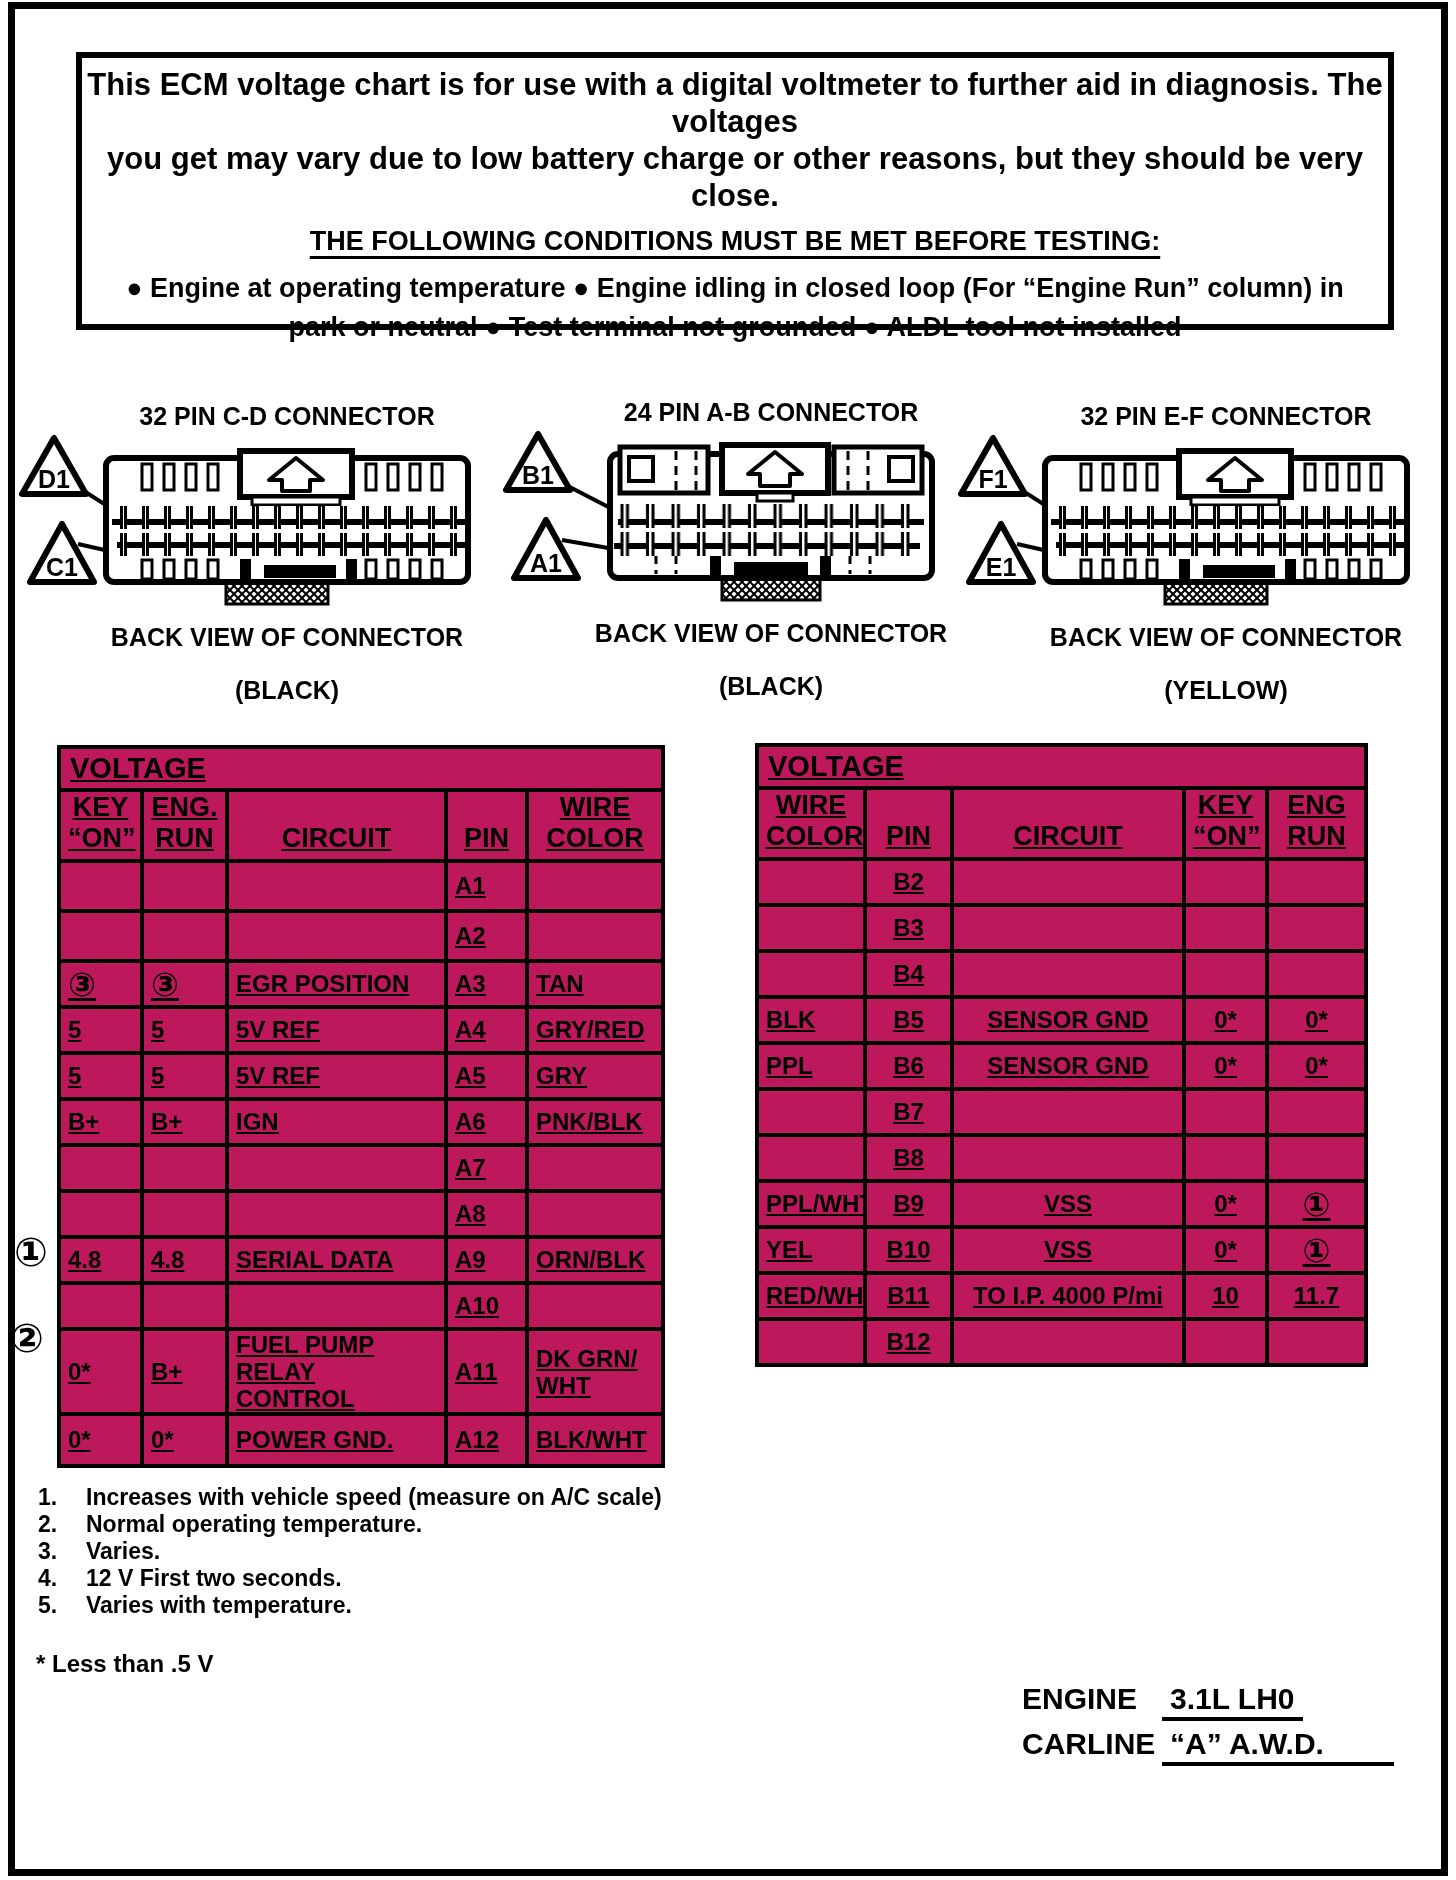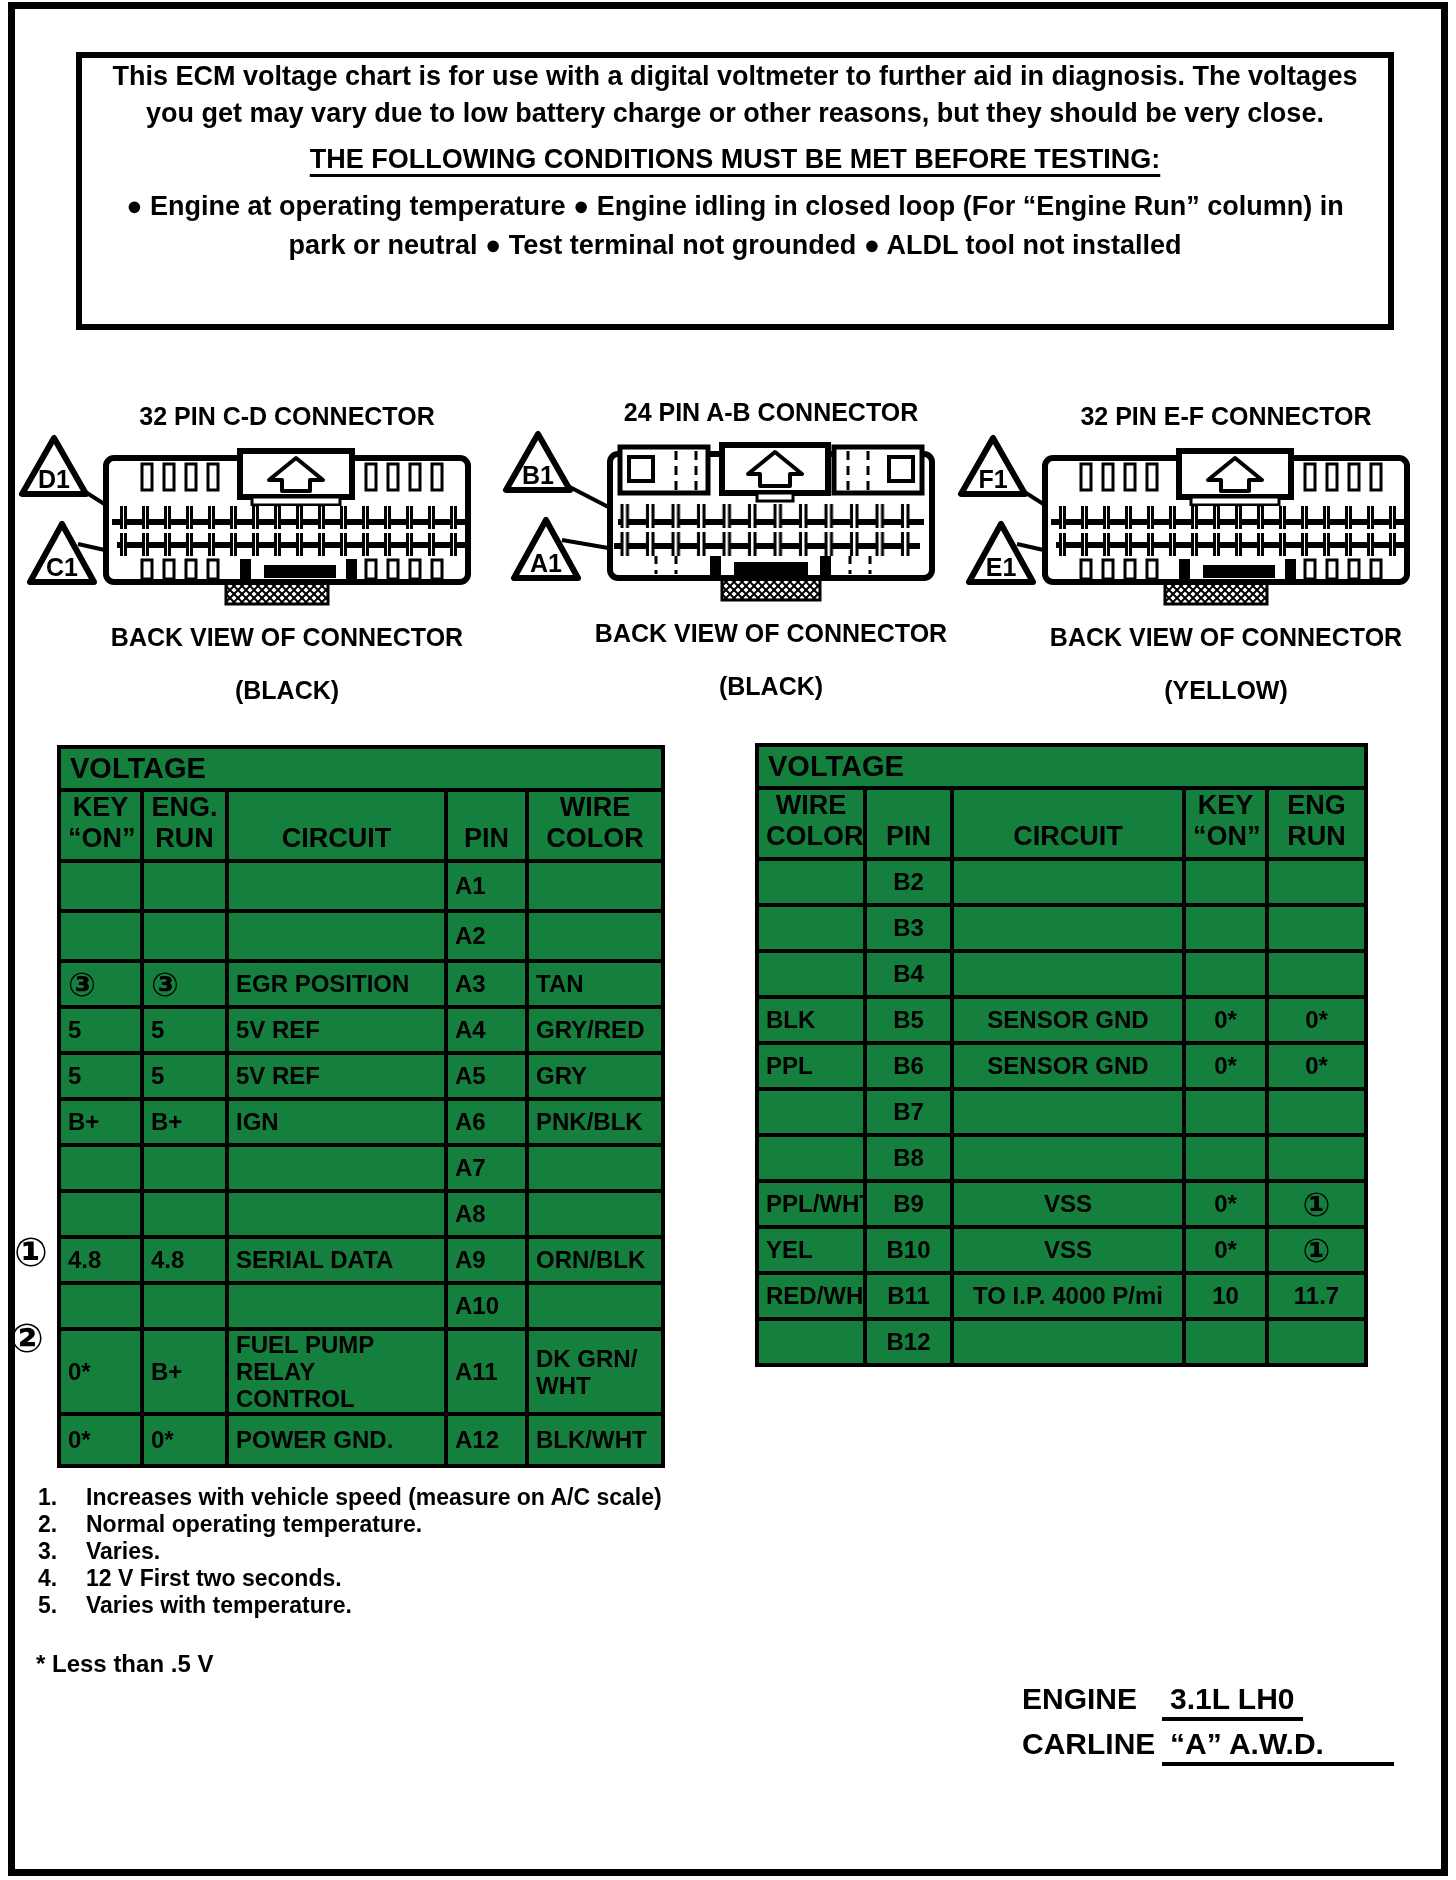--- a/index.html
+++ b/index.html
@@ -4,33 +4,33 @@
 <style>
   html,body{margin:0;padding:0;background:#d9d9d9;}
   #page{position:relative;width:1456px;height:1880px;background:#ffffff;
         font-family:"Liberation Sans","DejaVu Sans",sans-serif;font-weight:700;color:#000;overflow:hidden;margin:0 auto;}
   .frame{position:absolute;left:8px;top:2px;width:1440px;height:1874px;border:7px solid #000;box-sizing:border-box;}
 
   
   .hdrbox{position:absolute;left:76px;top:52px;width:1318px;height:278px;border:6px solid #000;
           box-sizing:border-box;text-align:center;}
   .hdr-title{margin-top:14px;font-size:40px;letter-spacing:-1px;}
-  .hdr-intro{font-size:27px;line-height:37px;}
+  .hdr-intro{margin-top:8px;font-size:31px;line-height:37px;}
   .hdr-cond-head{margin-top:12px;font-size:27px;text-decoration:underline;text-decoration-thickness:3px;text-underline-offset:6px;}
   .hdr-cond{margin-top:12px;font-size:27px;line-height:39px;}
 
   
   .conn-group{position:absolute;width:470px;}
   .conn-title{font-size:25px;text-align:center;padding-left:76px;white-space:nowrap;height:28px;}
   .conn-back{font-size:25px;text-align:center;padding-left:76px;margin-top:4px;}
   .conn-color{font-size:25px;text-align:center;padding-left:76px;margin-top:24px;}
   svg text{font-family:"Liberation Sans","DejaVu Sans",sans-serif;font-weight:700;}
 
   
-  table.vt{border-collapse:collapse;table-layout:fixed;position:absolute;background:#15803d;}
+  table.vt{border-collapse:collapse;table-layout:fixed;position:absolute;background:#be185d;text-decoration:underline;}
   .vt td,.vt th{border:4px solid #000;padding:0 7px;font-size:24px;vertical-align:middle;overflow:hidden;}
   .vt .band td{font-size:29px;padding:3px 9px;text-align:left;}
   .vt th{font-size:27px;vertical-align:bottom;line-height:31px;padding-bottom:5px;text-align:center;}
   .lt td{text-align:left;}
   .rt td.c{text-align:center;}
   .rt td.l{text-align:left;}
   td.circ{font-size:33px;}
   tr.hr46{height:46px;} tr.hr50{height:50px;} tr.hr52{height:52px;} tr.hr58{height:58px;} tr.hr62{height:62px;}
   tr.hband{height:40px;} tr.hhdr{height:64px;} tr.hhdr2{height:66px;}
 

